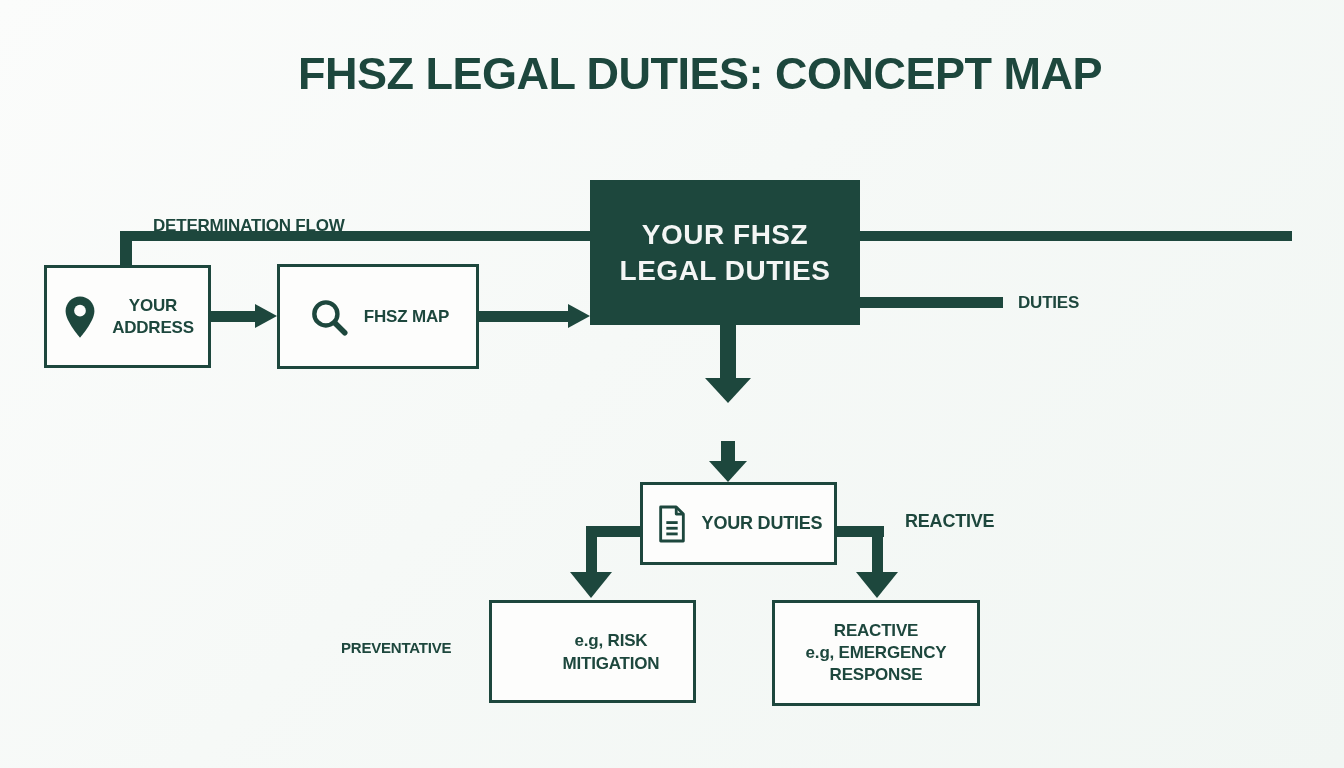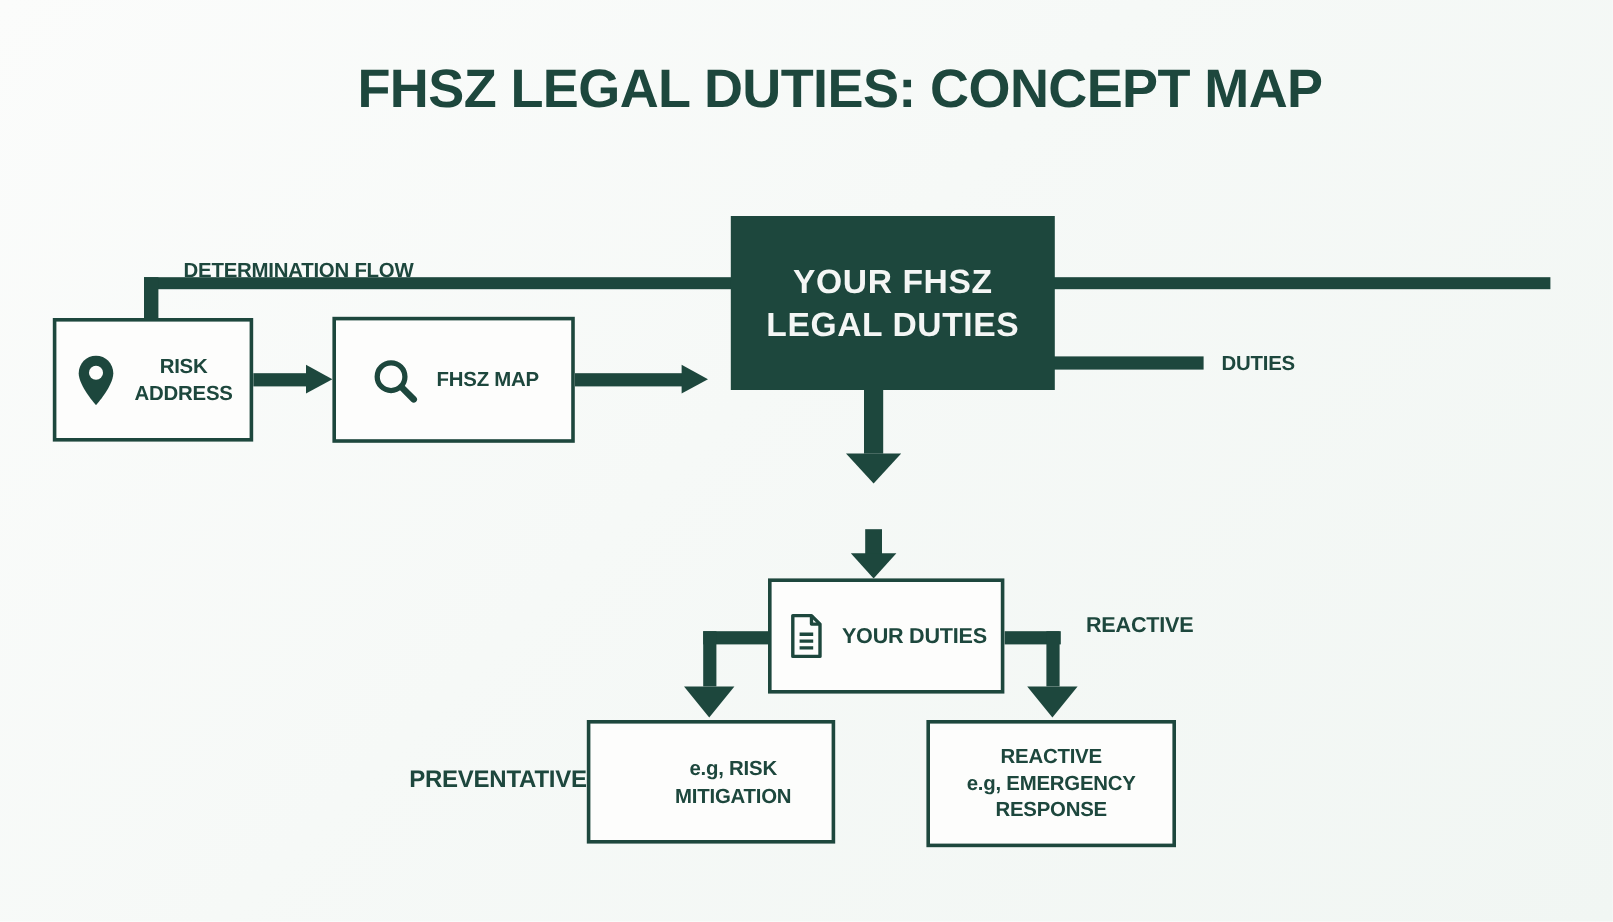--- a/index.html
+++ b/index.html
@@ -70,21 +70,20 @@
     color: var(--accent, #1d473d);
     letter-spacing: -0.2px;
   }
   .hub {
     position: absolute;
     background: var(--accent, #1d473d);
     display: flex;
     align-items: center;
     justify-content: center;
     z-index: 2;
-    margin-left: 19px;
   }
   .hub .node-label {
     color: var(--hub-text, #f4f6f5);
     font-size: 28px;
     line-height: 36px;
     letter-spacing: 0.5px;
   }
   .icon {
     flex: 0 0 auto;
     display: block;
@@ -103,21 +102,21 @@
 
   <div class="line z1" style="left:120px; top:231px; width:1172px; height:10px;"></div>
 
   <div class="line z1" style="left:120px; top:231px; width:12px; height:38px;"></div>
 
   <div class="node" style="left:44px; top:265px; width:167px; height:103px;">
     <svg class="icon" width="38" height="46" viewBox="0 0 24 28">
       <path d="M12 1C6.9 1 2.9 5.1 2.9 10.2 2.9 16.9 12 27 12 27s9.1-10.1 9.1-16.8C21.1 5.1 17.1 1 12 1z" fill="currentColor"></path>
       <circle cx="12" cy="10" r="3.7" fill="#fdfdfc"></circle>
     </svg>
-    <span class="node-label" style="font-size:17px; line-height:22px;">RISK
+    <span class="node-label" style="font-size:17px; line-height:22px;">YOUR
 ADDRESS</span>
   </div>
 
   <div class="line" style="left:211px; top:311px; width:46px; height:11px;"></div>
   <div class="head-right" style="left:255px; top:304px;"></div>
 
   <div class="node" style="left:277px; top:264px; width:202px; height:105px;">
     <svg class="icon" width="44" height="44" viewBox="0 0 24 24" fill="none" stroke="currentColor" stroke-width="2.4" stroke-linecap="round">
       <circle cx="10.3" cy="10.3" r="6.3"></circle>
       <line x1="15.1" y1="15.1" x2="20.6" y2="20.6" stroke-width="3"></line>
@@ -136,33 +135,33 @@
   <div class="line" style="left:860px; top:297px; width:143px; height:11px;"></div>
   <div class="flow-label" style="left:1018px; top:293px; font-size:17px;">DUTIES</div>
 
   <div class="line" style="left:720px; top:325px; width:16px; height:53px;"></div>
   <div class="head-down" style="left:705px; top:378px; border-left-width:23px; border-right-width:23px; border-top-width:25px;"></div>
 
 
   <div class="line" style="left:721px; top:441px; width:14px; height:21px;"></div>
   <div class="head-down" style="left:709px; top:461px; border-left-width:19px; border-right-width:19px; border-top-width:21px;"></div>
 
-  <div class="node" style="left:640px; top:482px; width:197px; height:96px;">
+  <div class="node" style="left:640px; top:482px; width:197px; height:83px;">
     <svg class="icon" width="34" height="40" viewBox="0 0 24 28" fill="none" stroke="currentColor" stroke-width="2" stroke-linejoin="round">
       <path d="M4 2 h11 l5 5 v19 h-16 z"></path>
       <path d="M15 2 v5 h5"></path>
       <line x1="8" y1="13" x2="16" y2="13"></line>
       <line x1="8" y1="17" x2="16" y2="17"></line>
       <line x1="8" y1="21" x2="16" y2="21"></line>
     </svg>
     <span class="node-label" style="font-size:18px;">YOUR DUTIES</span>
   </div>
 
   <div class="flow-label" style="left:905px; top:511px; font-size:18px;">REACTIVE</div>
-  <div class="flow-label" style="left:341px; top:639px; font-size:20px;">PREVENTATIVE</div>
+  <div class="flow-label" style="left:341px; top:639px; font-size:15px;">PREVENTATIVE</div>
 
   <div class="line" style="left:586px; top:526px; width:54px; height:11px;"></div>
   <div class="line" style="left:586px; top:526px; width:11px; height:46px;"></div>
   <div class="head-down" style="left:570px; top:572px;"></div>
 
   <div class="line" style="left:837px; top:526px; width:47px; height:11px;"></div>
   <div class="line" style="left:872px; top:526px; width:11px; height:46px;"></div>
   <div class="head-down" style="left:856px; top:572px;"></div>
 
   <div class="node" style="left:489px; top:600px; width:207px; height:103px;padding-left:37px;">

